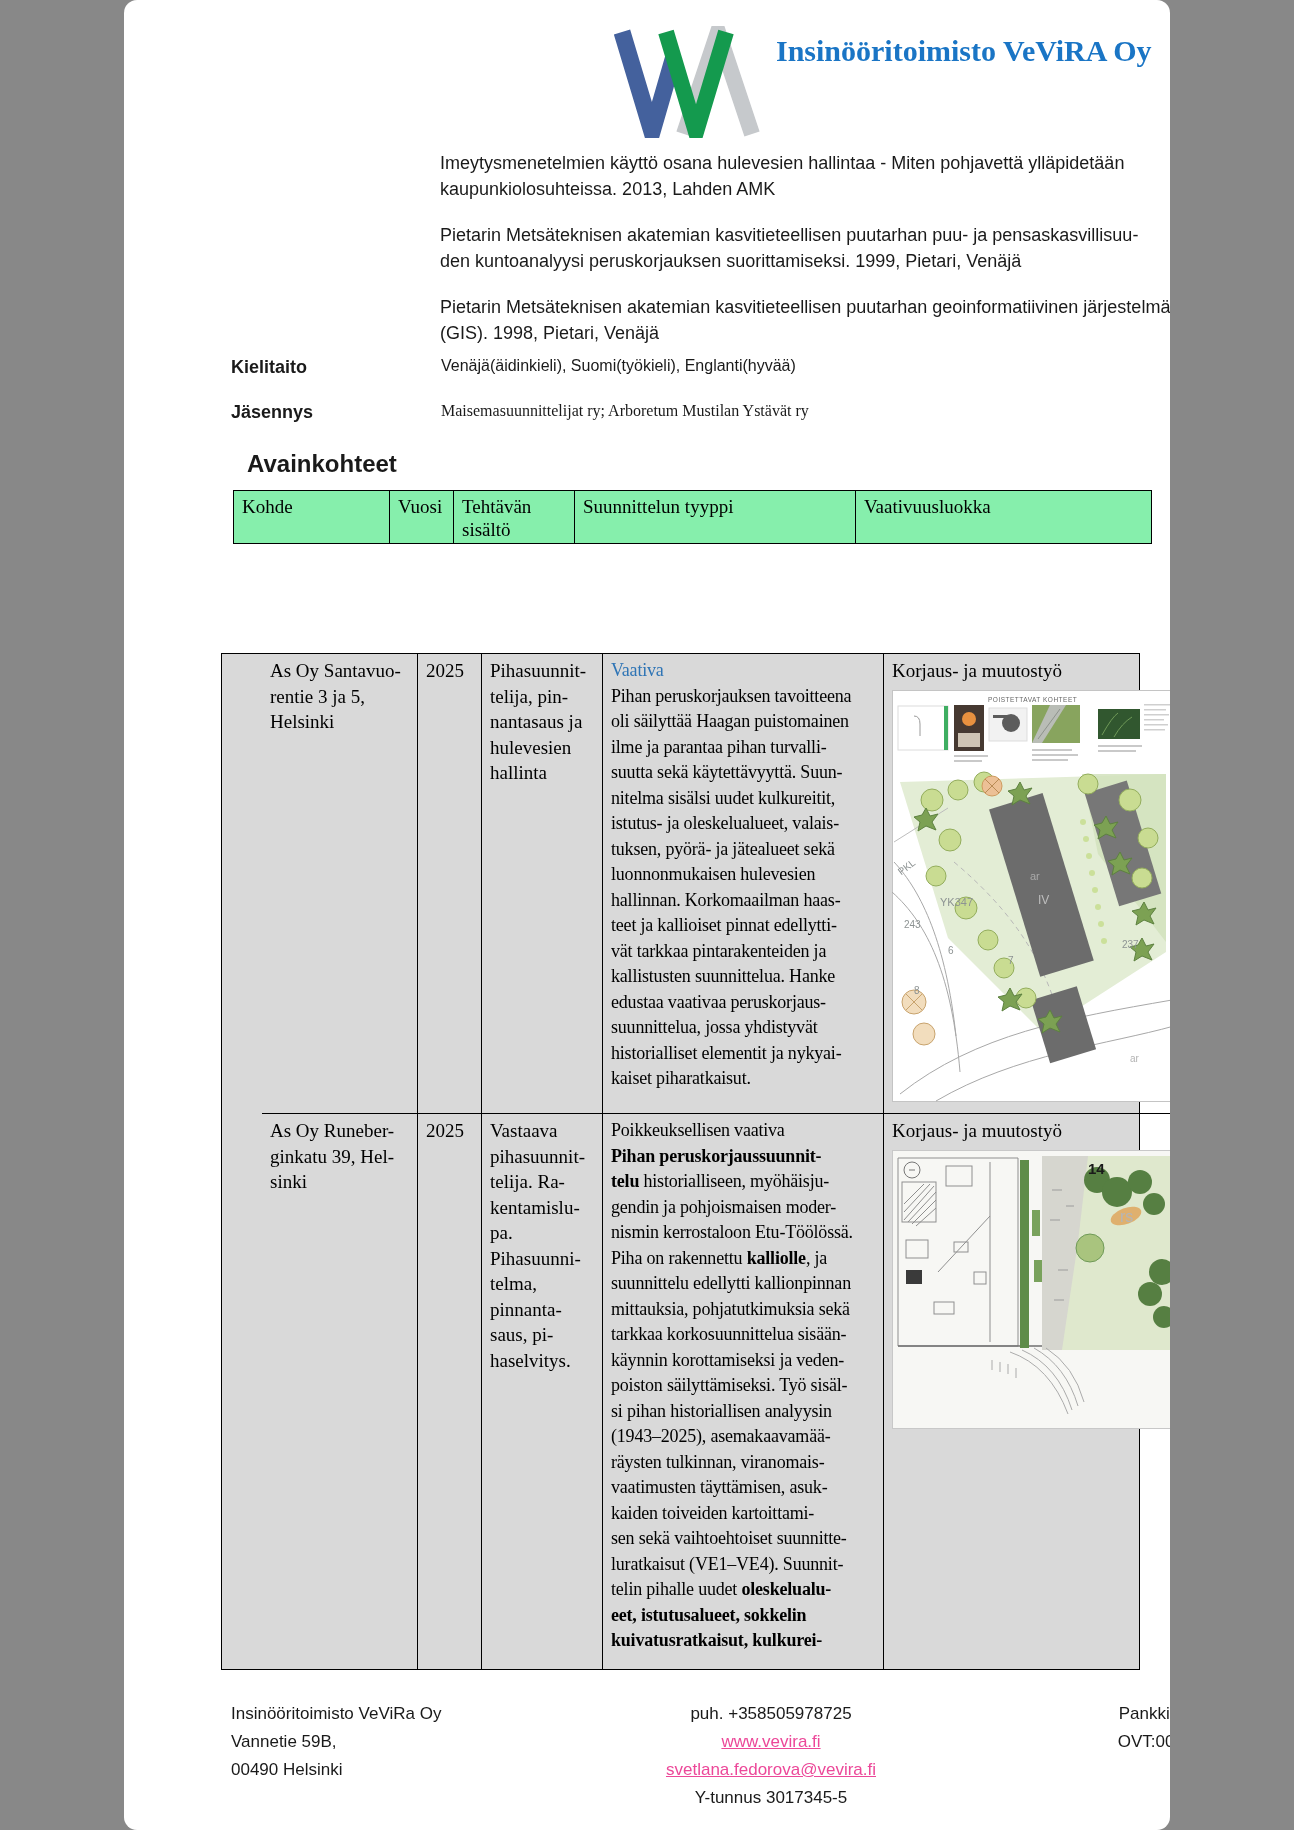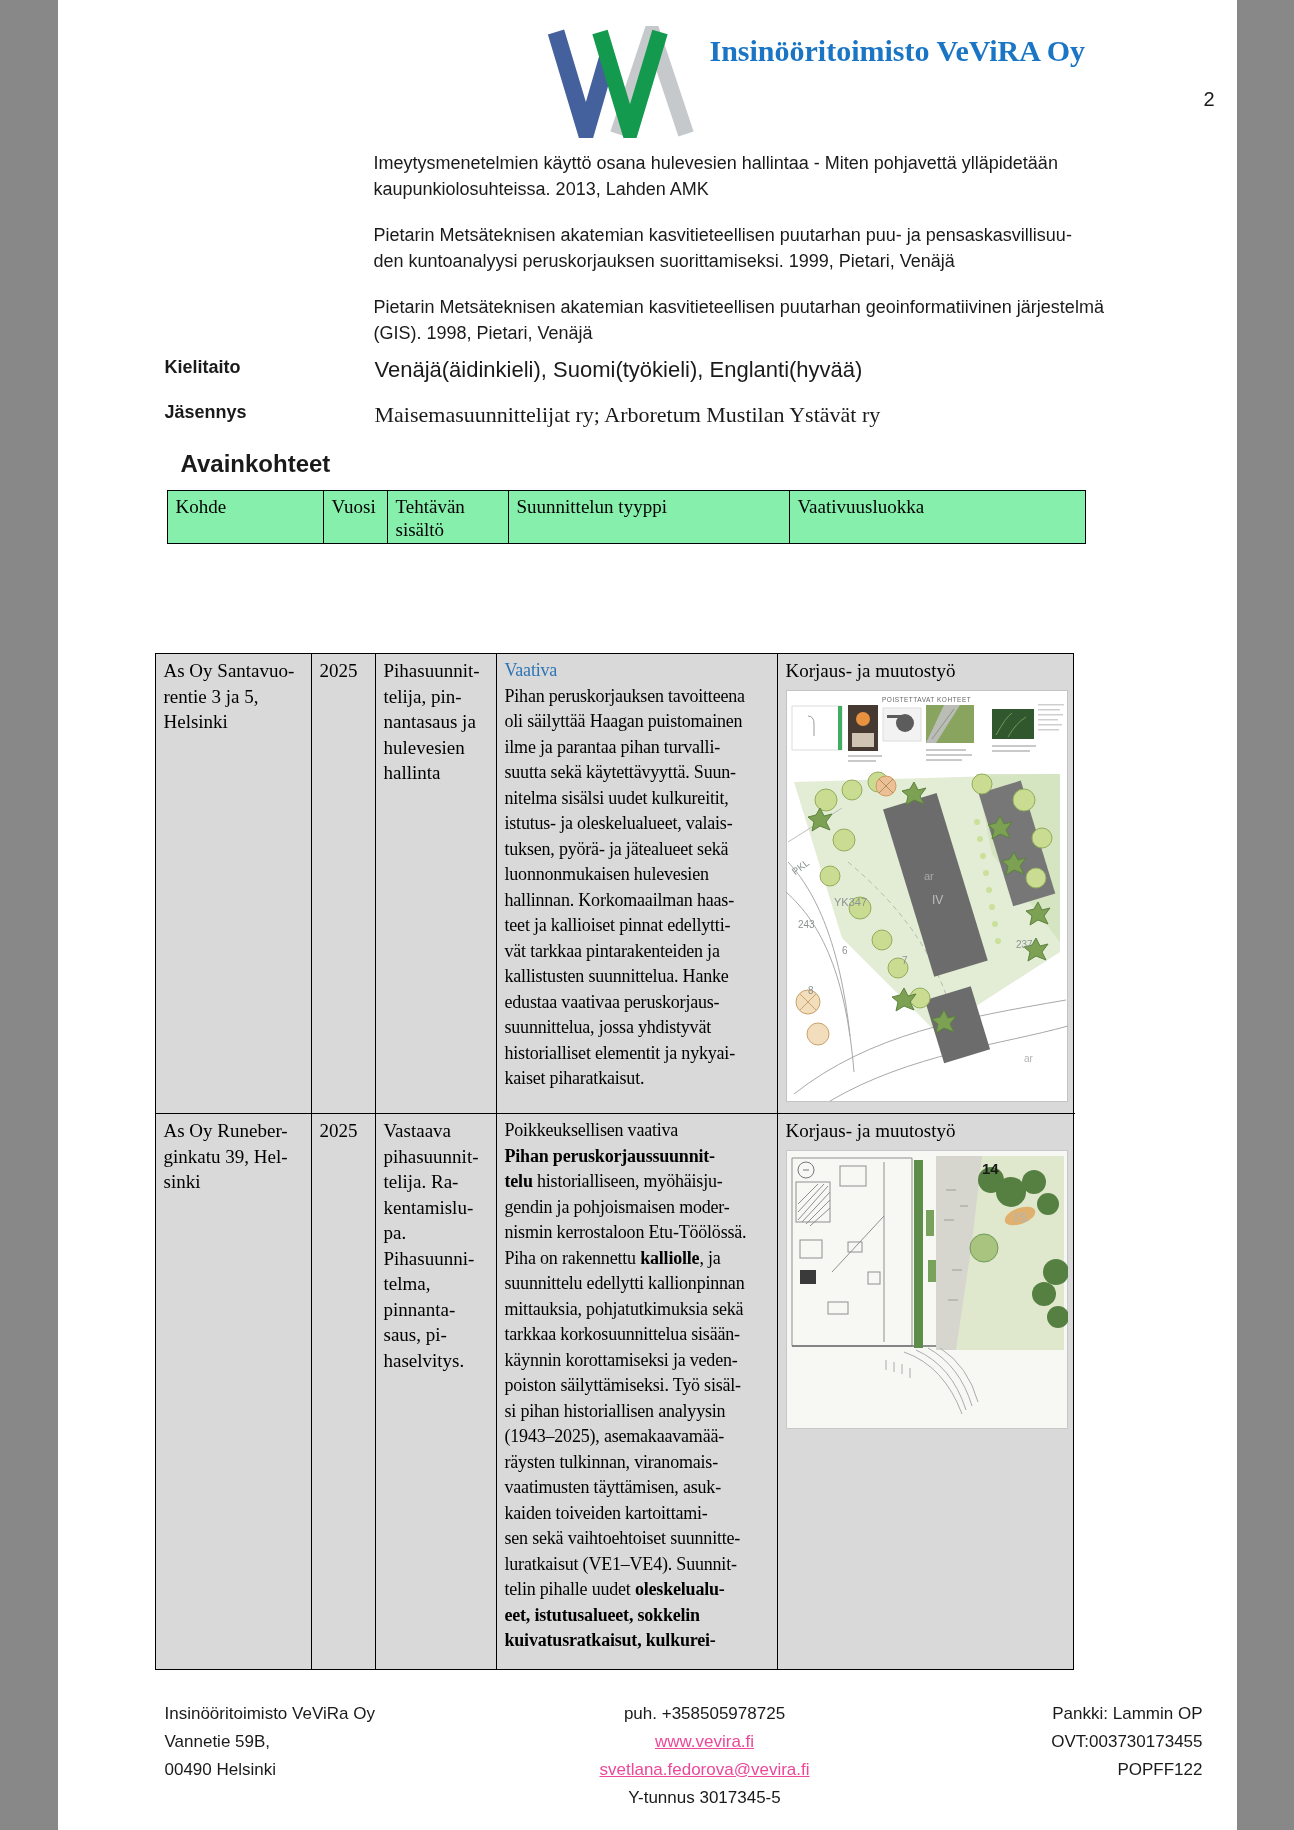--- a/index.html
+++ b/index.html
@@ -1,43 +1,43 @@
 <!DOCTYPE html>
 <html><head>
 <meta charset="utf-8">
 <style>
   html,body{margin:0;padding:0;background:#888;}
-  .page{position:relative;width:1179px;height:1830px;background:#ffffff;margin:0 auto;
-        font-family:"Liberation Sans",sans-serif;color:#1a1a1a;overflow:hidden;}
+  .page{position:relative;width:1046px;height:1830px;background:#ffffff;margin:0 auto;
+        font-family:"Liberation Sans",sans-serif;color:#1a1a1a;overflow:hidden;border-radius:13px;}
 
   
   .logo{position:absolute;left:488px;top:26px;}
   .company-title{position:absolute;left:652px;top:34px;font-family:"Liberation Serif",serif;
         font-weight:bold;font-size:30px;color:#1a75c5;white-space:nowrap;}
   .page-number{position:absolute;left:1146px;top:88px;font-size:20px;color:#1a1a1a;}
 
   
   .pubs{position:absolute;left:316px;top:150px;width:740px;font-size:18px;line-height:26px;}
   .pubs p{margin:0 0 20px 0;white-space:pre-line;}
 
   .fld-label{position:absolute;left:107px;font-weight:bold;font-size:18px;text-align:center;}
-  .fld-value{position:absolute;left:317px;font-size:22px;}
+  .fld-value{position:absolute;left:317px;font-size:16px;}
   .lbl-kieli{top:357px;} .val-kieli{top:357px;}
   .lbl-jasen{top:402px;} .val-jasen{top:402px;font-family:Liberation Serif, serif;}
   .section-heading{position:absolute;left:123px;top:450px;font-weight:bold;font-size:24px;}
 
   
   .tbl{position:absolute;left:97px;width:919px;display:grid;
        grid-template-columns:155px 64px 121px 281px 298px;
        border:1.5px solid #000;box-sizing:border-box;
        font-family:"Liberation Serif",serif;font-size:19px;color:#000;}
   .tbl .cell{border-left:1.5px solid #000;padding:4px 8px;box-sizing:border-box;overflow:hidden;}
   .tbl .cell.first{border-left:none;}
   .hdr{top:490px;height:54px;background:#86efac;grid-template-rows:1fr;line-height:23px;margin-left:12px;}
-  .bodytbl{top:653px;grid-template-rows:459px 556px;background:#d9d9d9;line-height:25.5px;}
+  .bodytbl{top:653px;grid-template-rows:459px 556px;background:#d9d9d9;line-height:25.5px;padding-left:40px;}
   .bodytbl .r2{border-top:1.5px solid #000;}
   .pre{white-space:pre;}
   .klass{color:#2e74b5;}
   .c4txt{font-size:18px;letter-spacing:-0.2px;line-height:25.5px;}
   .planimg{display:block;margin-top:6px;background:#fff;}
   svg text{font-family:"Liberation Sans",sans-serif;}
 
   
   .footer-left{position:absolute;left:107px;top:1700px;font-size:17px;line-height:28px;}
   .footer-center{position:absolute;left:397px;top:1700px;width:500px;text-align:center;

